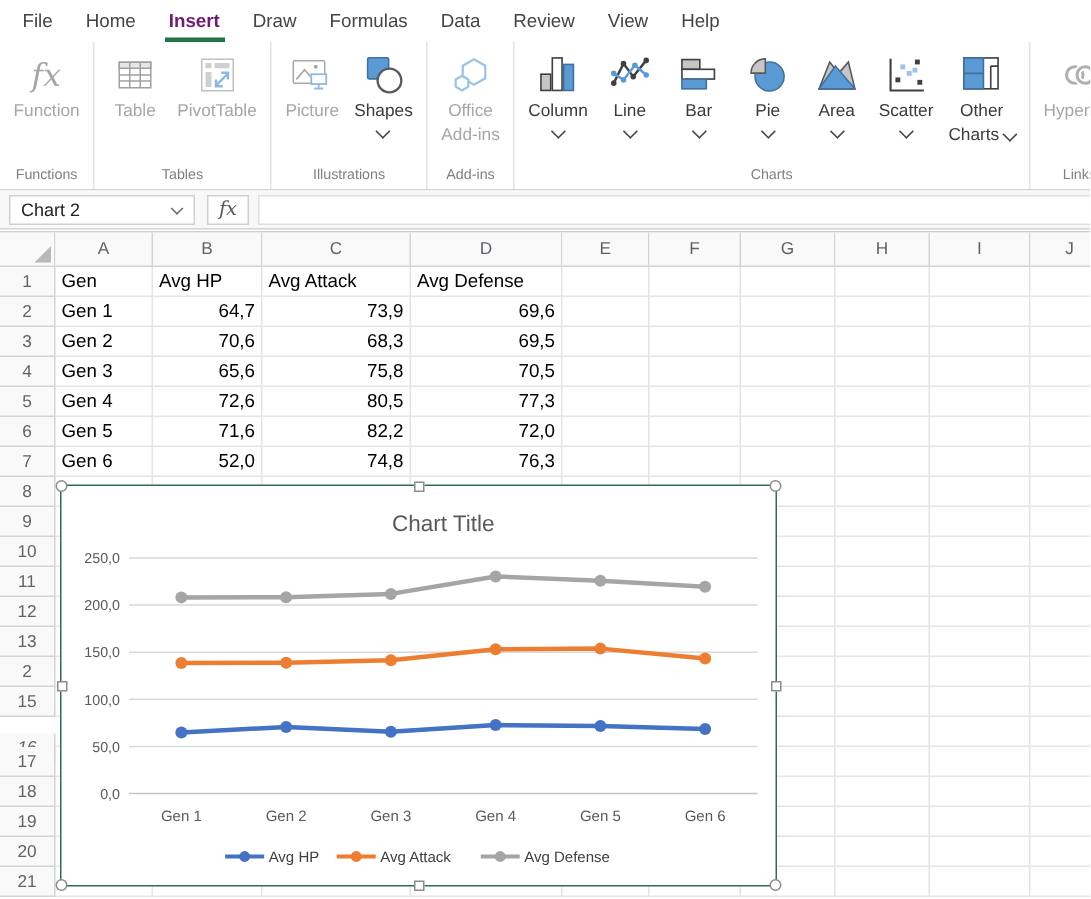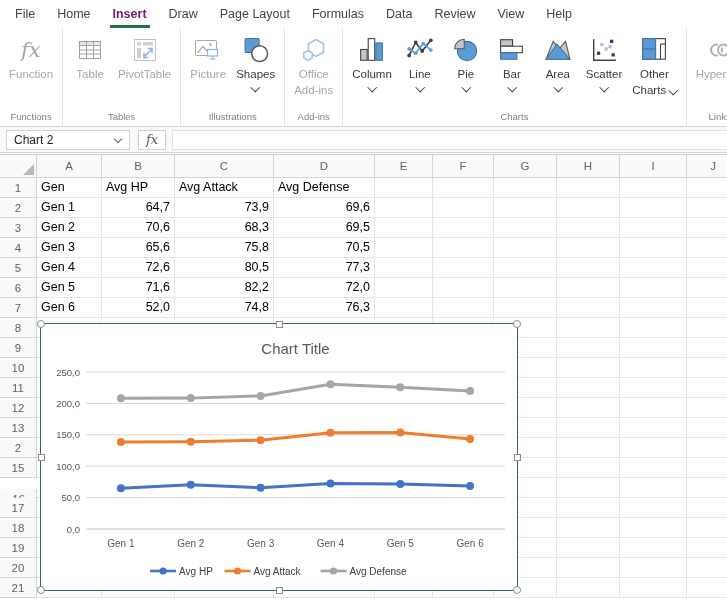--- a/index.html
+++ b/index.html
@@ -51,21 +51,20 @@
 </style>
 </head>
 <body>
 
 <div class="app">
   <div class="tabbar">
       <div class="tab">File</div>
       <div class="tab">Home</div>
       <div class="tab active">Insert</div>
       <div class="tab">Draw</div>
-      <div class="tab">Page Layout</div>
       <div class="tab">Formulas</div>
       <div class="tab">Data</div>
       <div class="tab">Review</div>
       <div class="tab">View</div>
       <div class="tab">Help</div>
     </div>
   <div class="ribbon">
       <div class="rgroup">
         <div class="rbtns">
           <div class="rbtn disabled">
@@ -180,37 +179,37 @@
                 <circle cx="8" cy="15" r="1.7" fill="#5b9bd5"></circle>
                 <circle cx="15" cy="6" r="1.7" fill="#5b9bd5"></circle>
                 <circle cx="22" cy="12" r="1.7" fill="#5b9bd5"></circle>
               </svg>
             </span>
             <span class="rlabel">Line</span>
             <span class="rchev"></span>
           </div>
           <div class="rbtn">
             <span class="ricon">
-              <svg width="26" height="26" viewBox="0 0 25 25">
-                <circle cx="13.5" cy="13.5" r="9.3" fill="#5b9bd5" stroke="#41719c"></circle>
-                <path d="M10.8,11.3 L1.6,11.3 A9.2,9.2 0 0 1 10.8,2.1 Z" fill="#c6c6c6" stroke="#595959"></path>
-              </svg>
-            </span>
-            <span class="rlabel">Pie</span>
-            <span class="rchev"></span>
-          </div>
-          <div class="rbtn">
-            <span class="ricon">
               <svg width="26" height="26" viewBox="0 0 24 24">
                 <rect x="1.5" y="2.5" width="11" height="6" fill="#c6c6c6" stroke="#404040"></rect>
                 <rect x="1.5" y="8.5" width="20" height="6" fill="#fff" stroke="#404040"></rect>
                 <rect x="1.5" y="14.5" width="15" height="6" fill="#5b9bd5" stroke="#41719c"></rect>
               </svg>
             </span>
             <span class="rlabel">Bar</span>
+            <span class="rchev"></span>
+          </div>
+          <div class="rbtn">
+            <span class="ricon">
+              <svg width="26" height="26" viewBox="0 0 25 25">
+                <circle cx="13.5" cy="13.5" r="9.3" fill="#5b9bd5" stroke="#41719c"></circle>
+                <path d="M10.8,11.3 L1.6,11.3 A9.2,9.2 0 0 1 10.8,2.1 Z" fill="#c6c6c6" stroke="#595959"></path>
+              </svg>
+            </span>
+            <span class="rlabel">Pie</span>
             <span class="rchev"></span>
           </div>
           <div class="rbtn">
             <span class="ricon">
               <svg width="26" height="26" viewBox="0 0 24 24">
                 <polygon points="1,20.5 7.5,4 13,11 19,4 23,20.5" fill="#c6c6c6" stroke="#595959"></polygon>
                 <polygon points="1,20.5 11,6.5 23,20.5" fill="#5b9bd5" stroke="#41719c"></polygon>
               </svg>
             </span>
             <span class="rlabel">Area</span>

